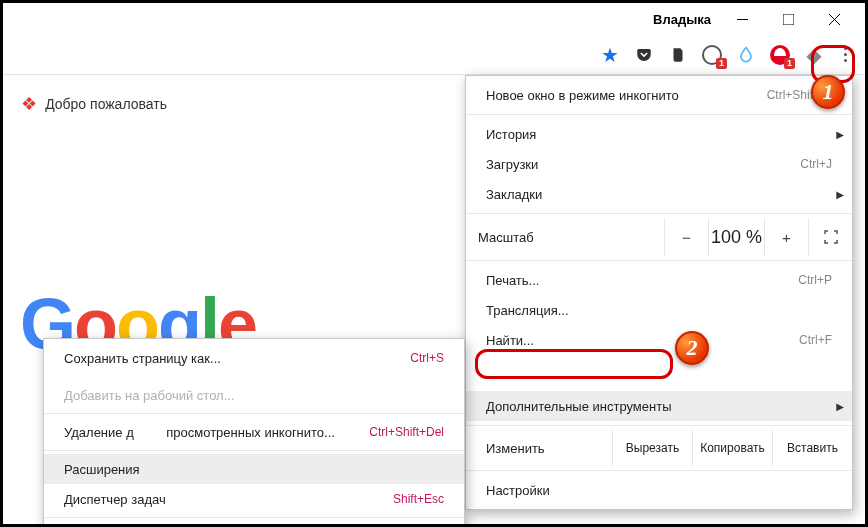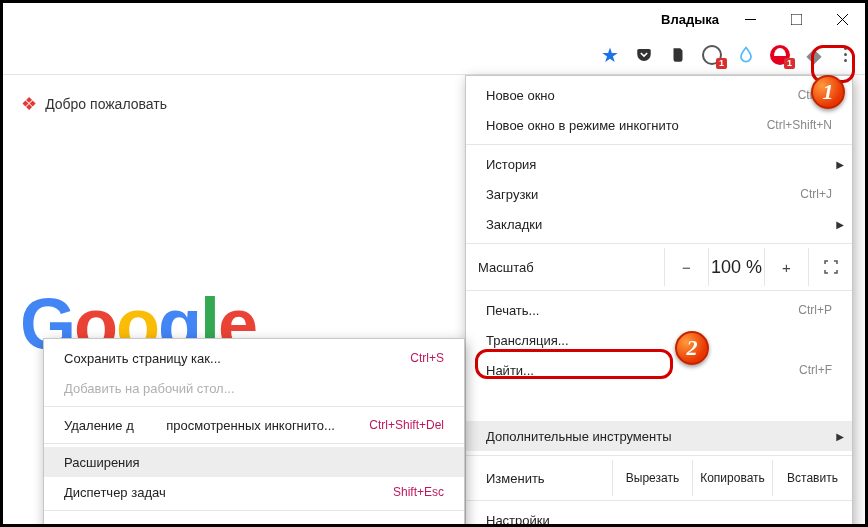--- a/index.html
+++ b/index.html
@@ -1,19 +1,19 @@
 <!DOCTYPE html>
 <html><head>
 <meta charset="utf-8">
 <style>
   * { box-sizing: border-box; margin: 0; padding: 0; font-family: "Segoe UI", Arial, sans-serif; }
   body { width: 868px; height: 527px; background: #fff; position: relative; overflow: hidden; border: 3px solid #000; }
 
   
-  .titlebar { position: absolute; top: 0; left: 0; right: 0; height: 32px; display: flex; justify-content: flex-end; align-items: center; padding: 0 0; }
+  .titlebar { position: absolute; top: 0; left: 0; right: 0; height: 32px; display: flex; justify-content: flex-end; align-items: center; padding: 0 8px; }
   .titlebar .user { font-size: 13px; font-weight: 600; margin-right: 8px; }
   .winbtn { width: 46px; height: 32px; display: flex; align-items: center; justify-content: center; font-size: 13px; }
   .winbtn svg { display: block; }
 
   
   .toolbar { position: absolute; top: 32px; left: 0; right: 0; height: 40px; border-bottom: 1px solid #e4e4e4; display: flex; justify-content: flex-end; align-items: center; padding-right: 6px; }
   .ticon { width: 26px; height: 26px; margin: 0 4px; display: flex; align-items: center; justify-content: center; position: relative; }
   .star { color: #1a73e8; font-size: 20px; }
   .pocket svg { width: 18px; height: 18px; }
   .evernote svg, .mish svg { width: 18px; height: 18px; }
@@ -48,21 +48,21 @@
   .zval { width: 56px; text-align: center; border-left: 1px solid #e6e6e6; height: 38px; line-height: 38px; font-size: 18px; }
   .editrow { display: flex; align-items: center; height: 36px; padding-left: 20px; }
   .editrow .lab { flex: 1; }
   .ebtn { flex: 0 0 80px; height: 36px; border-left: 1px solid #e6e6e6; display: flex; align-items: center; justify-content: center; font-size: 12px; }
 
   
   .submenu { position: absolute; top: 335px; left: 40px; width: 422px; border: 1px solid #c7c7c7; background: #fff; box-shadow: 2px 4px 12px rgba(0,0,0,0.3); font-size: 13px; color: #222; padding: 4px 0; z-index: 10; }
   .srow { display: flex; align-items: center; height: 30px; padding: 0 20px; }
   .srow .lab { flex: 1; }
   .srow .sc { color: #be185d; font-size: 12px; }
-  .srow.dis { color: #b0b0b0; }
+  .srow.dis { color: #b0b0b0; margin-top: 7px; }
   .srow.hl { background: #ededed; }
   .ssep { height: 1px; background: #e6e6e6; margin: 3px 0; }
 
   
   .callout { position: absolute; border: 3px solid #d40000; border-radius: 12px; pointer-events: none; }
   .numdot { position: absolute; width: 34px; height: 34px; border-radius: 50%; background: radial-gradient(circle at 30% 30%, #ff9a3c, #e83400 70%); border: 2px solid #c42400; display: flex; align-items: center; justify-content: center; color: #fff; font-size: 22px; font-weight: bold; font-style: italic; font-family: Georgia, serif; box-shadow: 0 2px 4px rgba(0,0,0,0.4); pointer-events:none; }
 </style>
 </head>
 <body>
 
@@ -122,24 +122,20 @@
 <div class="welcome">
   <span class="wicon">❖</span>
   <span>Добро пожаловать</span>
 </div>
 
 <div class="glogo">
   <span class="g1">G</span><span class="g2">o</span><span class="g3">o</span><span class="g4">g</span><span class="g5">l</span><span class="g6">e</span>
 </div>
 
 <div class="menu">
-  <div class="mrow">
-      <span class="lab">Новое окно</span>
-      <span class="sc">Ctrl+N</span>
-    </div>
   <div class="mrow">
       <span class="lab">Новое окно в режиме инкогнито</span>
       <span class="sc">Ctrl+Shift+N</span>
     </div>
   <div class="msep"></div>
   <div class="mrow">
       <span class="lab">История</span>
       <span class="arr">▶</span>
     </div>
   <div class="mrow">

